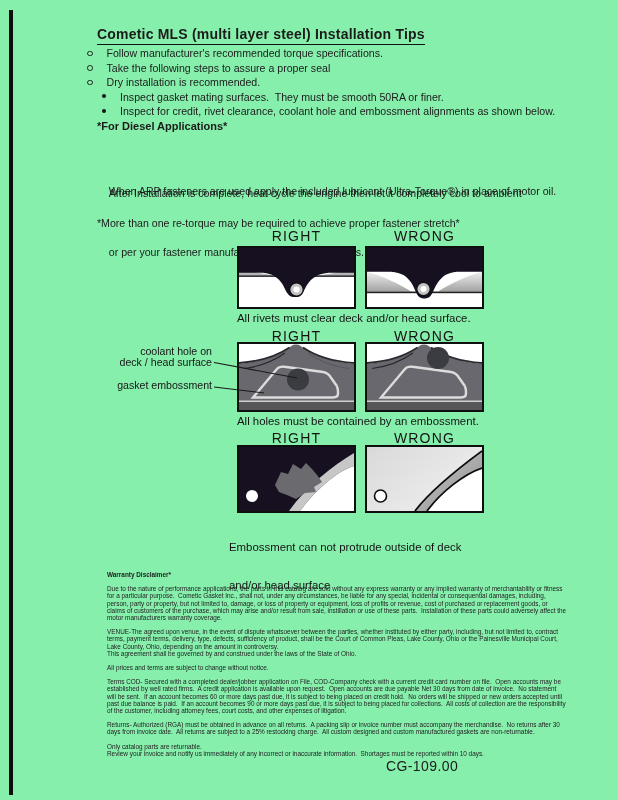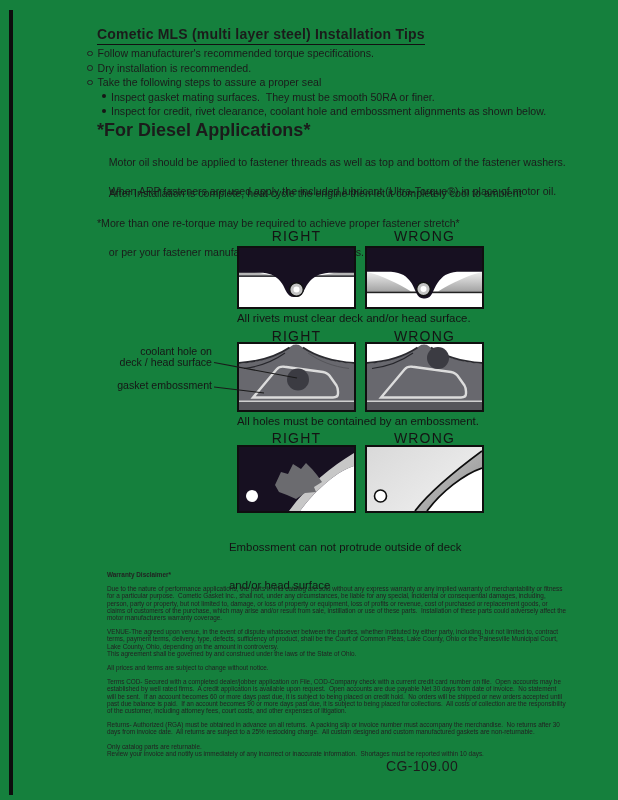--- a/index.html
+++ b/index.html
@@ -1,31 +1,31 @@
 <!DOCTYPE html>
 <html><head>
 <meta charset="utf-8">
 <style>
   html,body{margin:0;padding:0;background:#ffffff;}
-  .page{position:relative;width:618px;height:800px;background:#15803d;overflow:hidden;
+  .page{position:relative;width:618px;height:800px;background:#86efac;overflow:hidden;
         font-family:"Liberation Sans", sans-serif;color:#1b1b1b;}
   .left-rule{position:absolute;left:9px;top:10px;width:4px;height:785px;background:#0d0d0d;}
 
   .title{position:absolute;left:97px;top:26px;margin:0;font-size:14px;font-weight:bold;
          letter-spacing:.2px;}
   .title span{display:inline-block;border-bottom:1.6px solid #111;padding-bottom:2px;}
 
   .tips{position:absolute;left:87px;top:46px;width:505px;font-size:10.6px;}
-  .tip-row{display:flex;align-items:flex-start;gap:5px;line-height:14.5px;}
+  .tip-row{display:flex;align-items:flex-start;gap:14px;line-height:14.5px;}
   .tip-row.sub{margin-left:15px;}
   .b-hollow{flex:0 0 auto;width:3.5px;height:3.5px;border:1px solid #222;border-radius:50%;margin-top:4.5px;}
   .b-solid{flex:0 0 auto;width:4px;height:4px;background:#161616;border-radius:50%;margin-top:4.5px;}
   .tip-text{white-space:pre-wrap;}
 
-  .diesel-h{position:absolute;left:97px;top:120px;margin:0;font-size:18px;font-weight:bold;}
+  .diesel-h{position:absolute;left:97px;top:120px;margin:0;font-size:11px;font-weight:bold;}
   .para{position:absolute;left:97px;margin:0;font-size:10.6px;line-height:14.8px;white-space:pre-wrap;}
 
   .dlabel{position:absolute;width:119px;text-align:center;font-size:14px;letter-spacing:1.2px;color:#141414;}
   .dbox{position:absolute;width:119px;height:63px;border:2px solid #0f0f0f;box-sizing:border-box;background:#fff;}
   .dbox svg{display:block;width:100%;height:100%;}
   .dcap{position:absolute;font-size:11.4px;color:#141414;white-space:pre-wrap;line-height:12.6px;}
 
   .ann{position:absolute;left:100px;width:112px;text-align:right;font-size:10.6px;line-height:10.8px;color:#161616;}
 
   .overlay{position:absolute;left:0;top:0;width:618px;height:800px;pointer-events:none;}
@@ -46,40 +46,40 @@
 
   <h1 class="title"><span>Cometic MLS (multi layer steel) Installation Tips</span></h1>
 
   <div class="tips">
     <div class="tip-row">
       <span class="b-hollow"></span>
       <span class="tip-text">Follow manufacturer's recommended torque specifications.</span>
     </div>
     <div class="tip-row">
       <span class="b-hollow"></span>
-      <span class="tip-text">Dry installation is recommended.</span>
+      <span class="tip-text">Take the following steps to assure a proper seal</span>
     </div>
     <div class="tip-row">
       <span class="b-hollow"></span>
-      <span class="tip-text">Take the following steps to assure a proper seal</span>
+      <span class="tip-text">Dry installation is recommended.</span>
     </div>
     <div class="tip-row sub">
       <span class="b-solid"></span>
       <span class="tip-text">Inspect gasket mating surfaces.  They must be smooth 50RA or finer.</span>
     </div>
     <div class="tip-row sub">
       <span class="b-solid"></span>
       <span class="tip-text">Inspect for credit, rivet clearance, coolant hole and embossment alignments as shown below.</span>
     </div>
   </div>
 
   <h2 class="diesel-h">*For Diesel Applications*</h2>
 
   <p class="para" style="top:140px;">
-    <span>Motor oil should be applied to fastener threads as well as top and bottom of the fastener washers.</span><br>
+    <br>
     <span>When ARP fasteners are used apply the included lubricant (Ultra-Torque®) in place of motor oil.</span>
   </p>
 
   <p class="para" style="top:171px;">
     <span>After Installation is complete, heat cycle the engine then let it completely cool to ambient</span><br>
     <br>
     <span>or per your fastener manufacturer's recommendations.</span>
   </p>
 
   <p class="para" style="top:216px;">*More than one re-torque may be required to achieve proper fastener stretch*</p>

